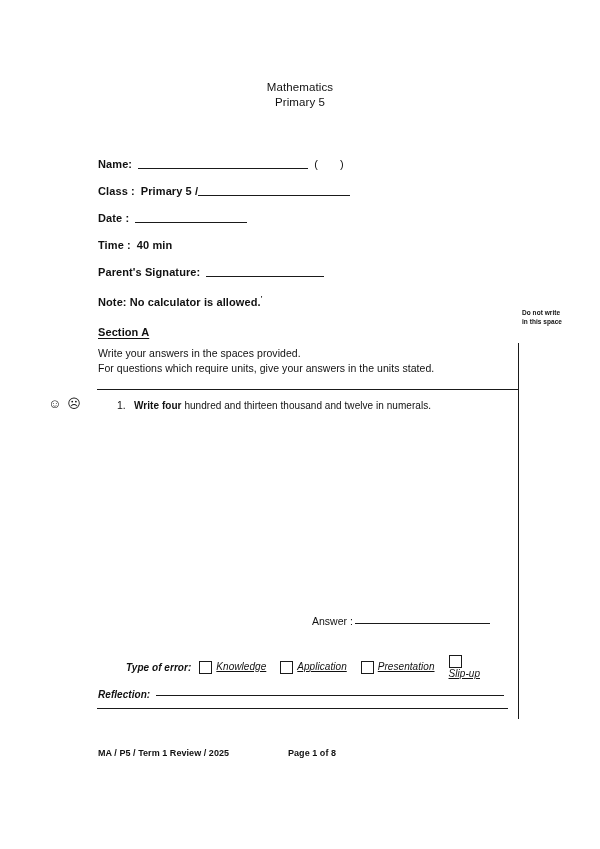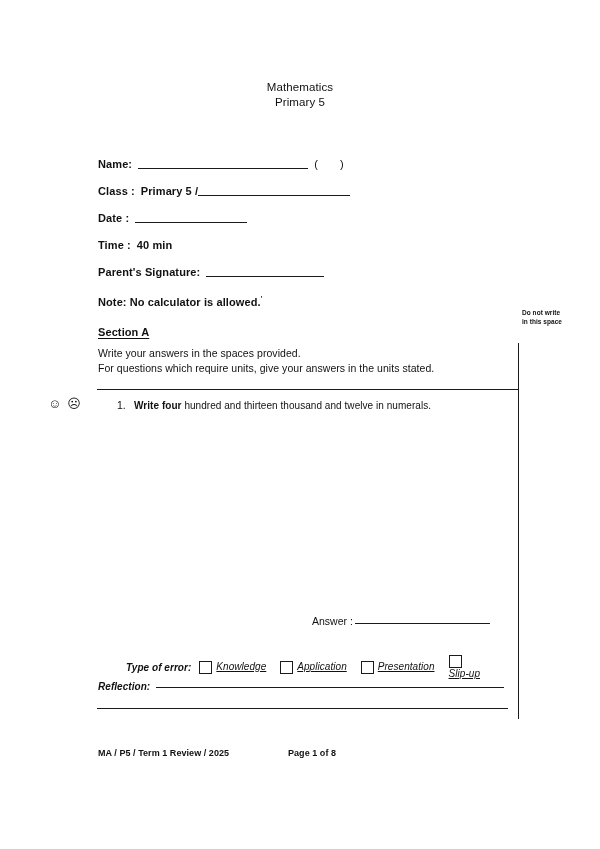--- a/index.html
+++ b/index.html
@@ -249,20 +249,21 @@
     left: 98px;
     top: 681px;
     display: flex;
     align-items: baseline;
     font-size: 10px;
   }
   .reflection-label {
     font-style: italic;
     font-weight: bold;
     letter-spacing: 0.05px;
+    margin-top: 8px;
   }
   .reflection-rule {
     display: inline-block;
     width: 348px;
     border-bottom: 1.3px solid #1a1a1a;
     margin-left: 6px;
     position: relative;
     top: -2px;
   }
   .reflection-rule2 {

